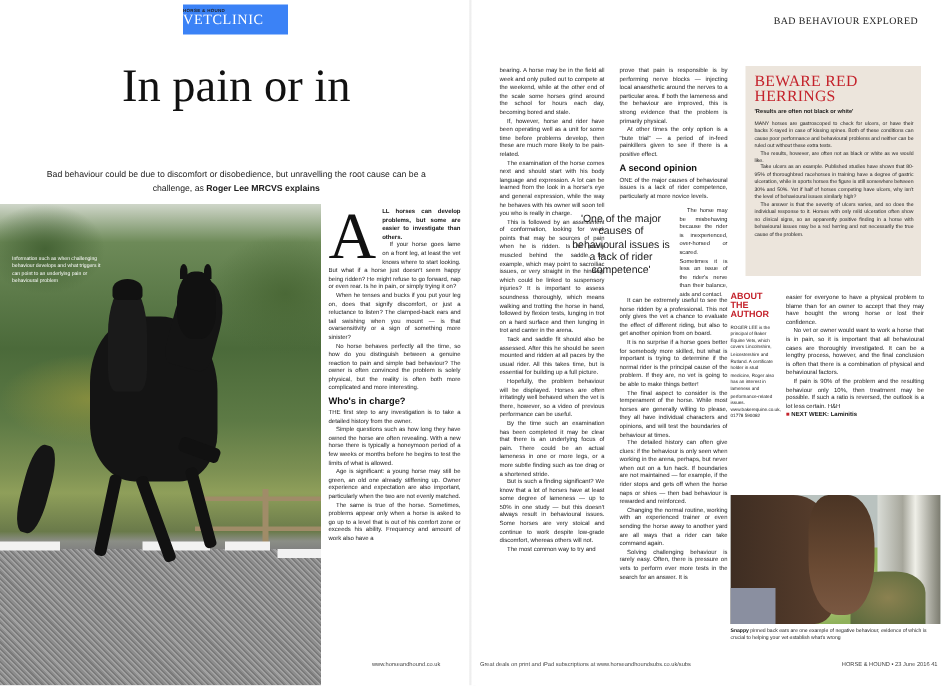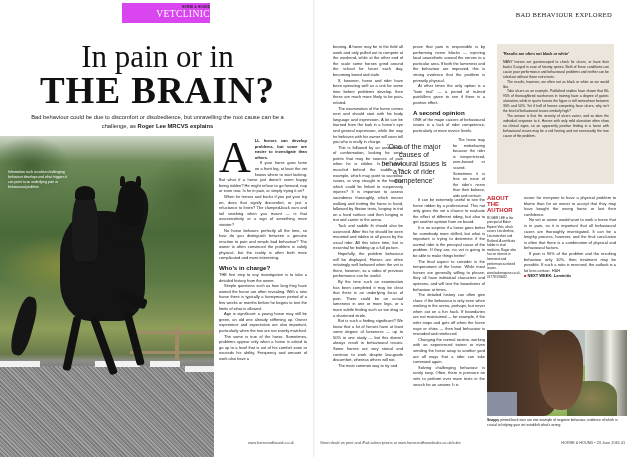--- a/index.html
+++ b/index.html
@@ -5,21 +5,21 @@
   * { margin: 0; padding: 0; box-sizing: border-box; }
   html, body { width: 630px; height: 457px; overflow: hidden; background: #fff; }
   body { position: relative; font-family: "Liberation Sans", sans-serif; color: #1a1a1a; }
 
   .page { position: absolute; top: 0; height: 457px; width: 315px; background: #fff; overflow: hidden; }
   .page.left { left: 0; }
   .page.right { left: 315px; }
   .gutter { position: absolute; left: 313px; top: 0; width: 4px; height: 457px; background: linear-gradient(90deg, #e6e6e6, #fff, #e6e6e6); }
 
   
-  .tag { position: absolute; left: 122px; top: 3px; width: 88px; height: 20px; background: #d946ef; color: #fff; text-align: right; }
+  .tag { position: absolute; left: 122px; top: 3px; width: 70px; height: 20px; background: #3b82f6; color: #fff; text-align: left; }
   .tag .small { font-family: "Liberation Sans", sans-serif; font-size: 3px; font-weight: bold; letter-spacing: 0.2px; display: block; margin-top: 2px; line-height: 4px; color: #222; }
   .tag .big { font-family: "Liberation Serif", serif; font-size: 9.5px; letter-spacing: 0.4px; display: block; line-height: 10px; }
 
   .headline1 { position: absolute; left: 0; width: 315px; top: 42px; text-align: center; font-family: "Liberation Serif", serif; font-size: 31px; line-height: 30px; color: #111; font-weight: normal; }
   .headline2 { position: absolute; left: 0; width: 315px; top: 72px; text-align: center; font-family: "Liberation Serif", serif; font-size: 37px; line-height: 38px; color: #111; letter-spacing: 1px; }
   .standfirst { position: absolute; left: 30px; width: 255px; top: 113px; text-align: center; font-size: 5.8px; line-height: 8.5px; color: #222; }
   .standfirst b { font-weight: bold; }
 
   
   .photo-main { position: absolute; left: 0; top: 136px; width: 214px; height: 321px; overflow: hidden;
@@ -82,21 +82,20 @@
 </head>
 <body>
 
 <div class="page left">
   <div class="tag">
     <span class="small">HORSE &amp; HOUND</span>
     <span class="big">VETCLINIC</span>
   </div>
 
   <h1 class="headline1">In pain or in</h1>
-  <h1 class="headline2">THE BRAIN?</h1>
 
   <div class="standfirst">
     <span>Bad behaviour could be due to discomfort or disobedience, but unravelling the root cause can be a challenge, as </span><b>Roger Lee MRCVS explains</b>
   </div>
 
   <div class="photo-main">
     <div class="trees"></div>
     <div class="fence"></div>
     <div class="fence2"></div>
     <div class="post"></div>
@@ -169,20 +168,21 @@
   <div class="col" style="left:98px;top:197px;width:72px;height:190px;overflow:hidden;">
     <p>It can be extremely useful to see the horse ridden by a professional. This not only gives the vet a chance to evaluate the effect of different riding, but also to get another opinion from on board.</p>
     <p>It is no surprise if a horse goes better for somebody more skilled, but what is important is trying to determine if the normal rider is the principal cause of the problem. If they are, no vet is going to be able to make things better!</p>
     <p>The final aspect to consider is the temperament of the horse. While most horses are generally willing to please, they all have individual characters and opinions, and will test the boundaries of behaviour at times.</p>
     <p>The detailed history can often give clues: if the behaviour is only seen when working in the arena, perhaps, but never when out on a fun hack. If boundaries are not maintained — for example, if the rider stops and gets off when the horse naps or shies — then bad behaviour is rewarded and reinforced.</p>
     <p>Changing the normal routine, working with an experienced trainer or even sending the horse away to another yard are all ways that a rider can take command again.</p>
     <p>Solving challenging behaviour is rarely easy. Often, there is pressure on vets to perform ever more tests in the search for an answer. It is</p>
   </div>
 
   <div class="sidebar">
+    <h2>BEWARE RED HERRINGS</h2>
     <div class="sub">'Results are often not black or white'</div>
     <p class="noindent">MANY horses are gastroscoped to check for ulcers, or have their backs X-rayed in case of kissing spines. Both of these conditions can cause poor performance and behavioural problems and neither can be ruled out without these extra tests.</p>
     <p>The results, however, are often not as black or white as we would like.</p>
     <p>Take ulcers as an example. Published studies have shown that 80-95% of thoroughbred racehorses in training have a degree of gastric ulceration, while in sports horses the figure is still somewhere between 30% and 50%. Yet if half of horses competing have ulcers, why isn't the level of behavioural issues similarly high?</p>
     <p>The answer is that the severity of ulcers varies, and so does the individual response to it. Horses with only mild ulceration often show no clinical signs, so an apparently positive finding in a horse with behavioural issues may be a red herring and not necessarily the true cause of the problem.</p>
   </div>
 
   <div class="about">
     <h4>ABOUT THE AUTHOR</h4>
     <p>ROGER LEE is the principal of Baker Equine Vets, which covers Lincolnshire, Leicestershire and Rutland. A certificate holder in stud medicine, Roger also has an interest in lameness and performance-related issues. www.bakerequine.co.uk, 01778 590082</p>

